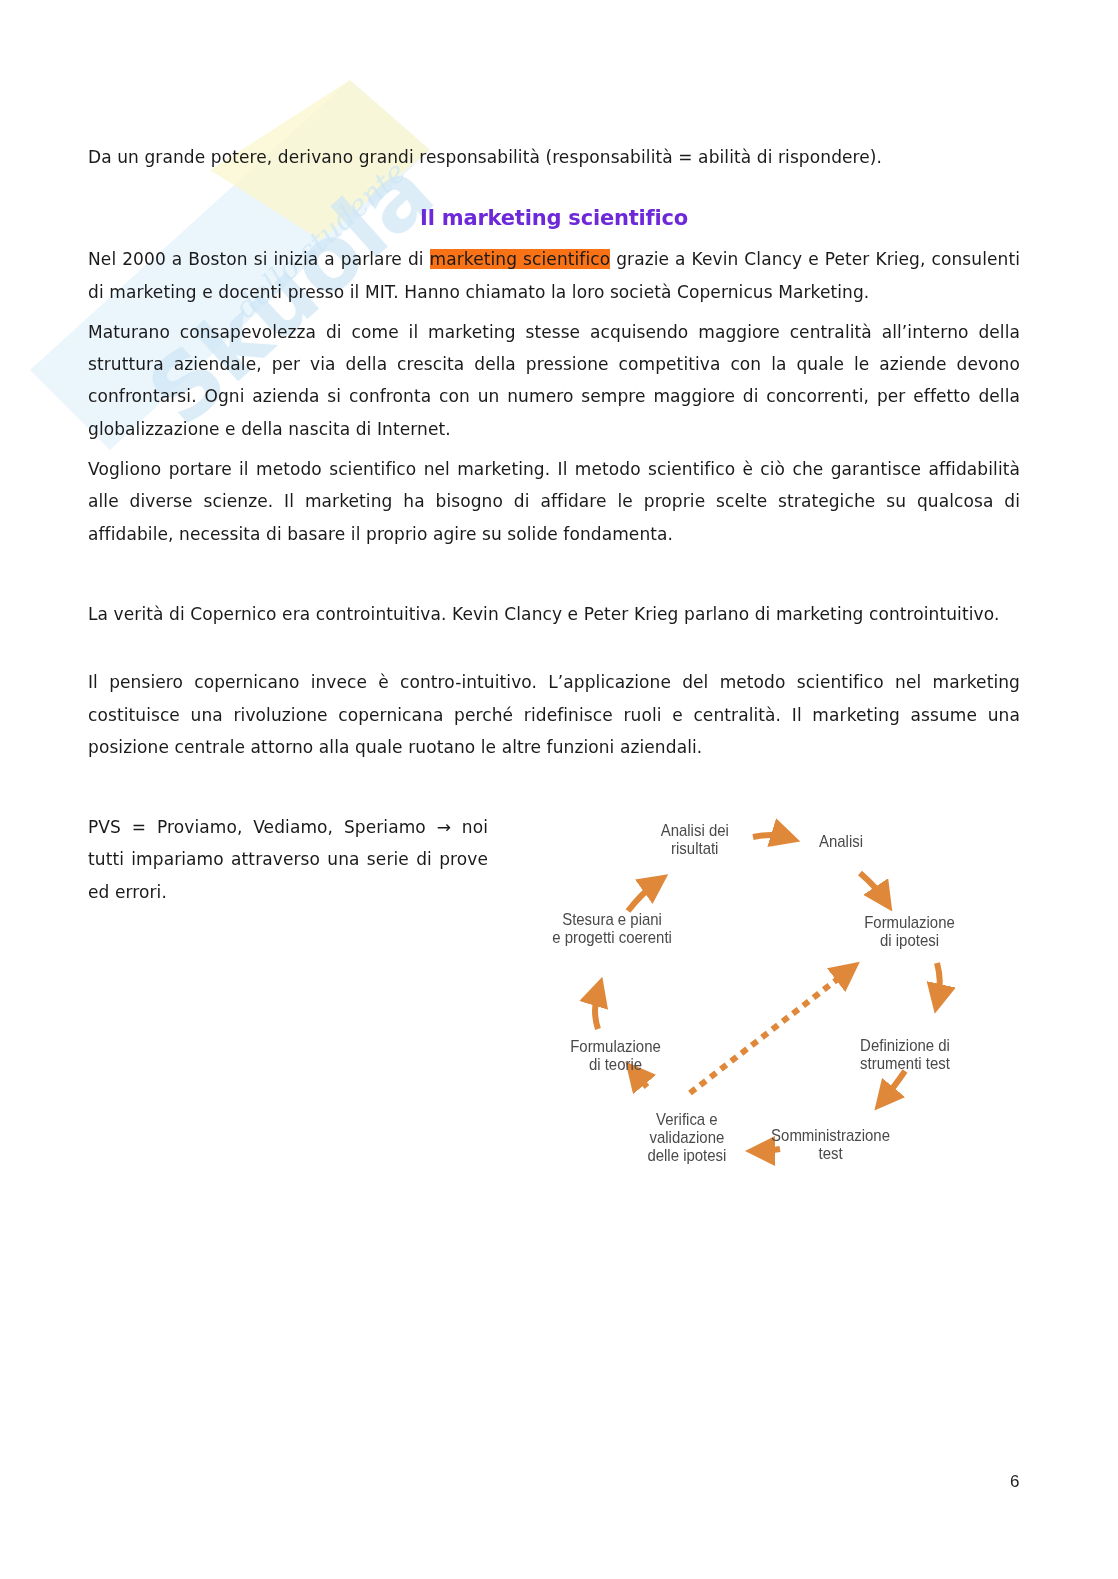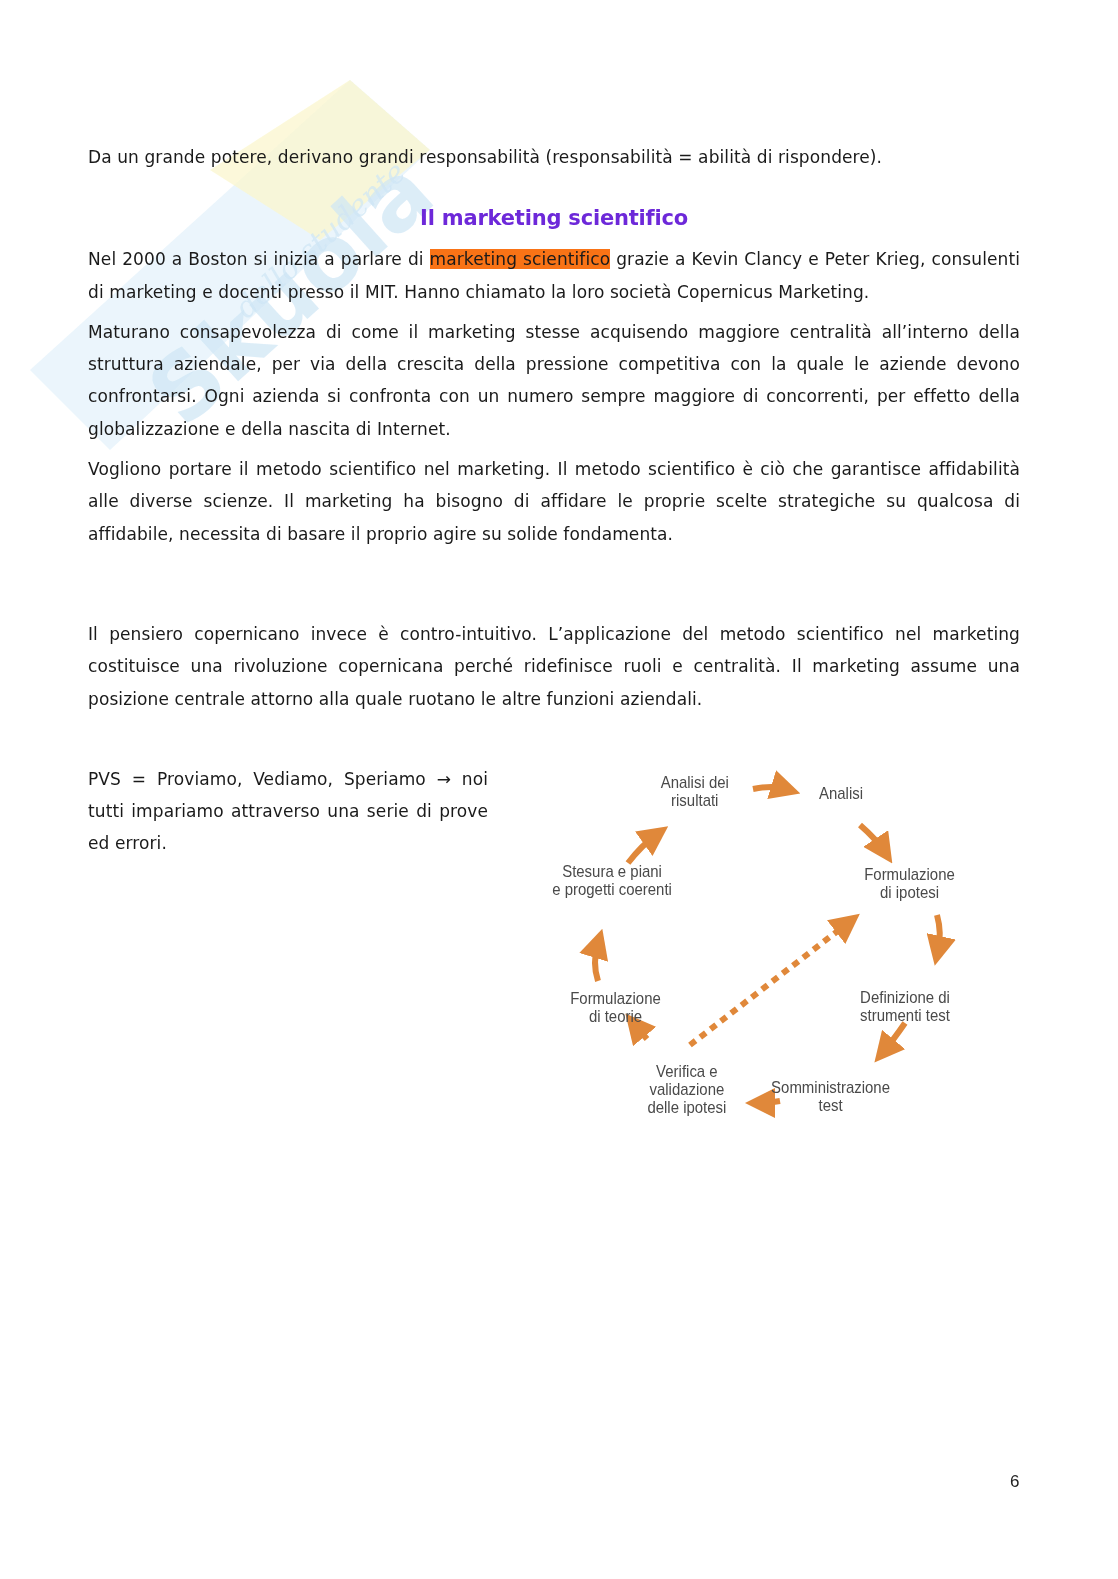--- a/index.html
+++ b/index.html
@@ -40,20 +40,21 @@
 
   <p class="para">Da un grande potere, derivano grandi responsabilità (responsabilità = abilità di rispondere).</p>
 
   <div class="gap-md"></div>
   <h2 class="heading">Il marketing scientifico</h2>
 
   <p class="para"><span>Nel 2000 a Boston si inizia a parlare di </span><span class="hl">marketing scientifico</span><span> grazie a Kevin Clancy e Peter Krieg, consulenti di marketing e docenti presso il MIT. Hanno chiamato la loro società Copernicus Marketing.</span></p>
   <p class="para">Maturano consapevolezza di come il marketing stesse acquisendo maggiore centralità all’interno della struttura aziendale, per via della crescita della pressione competitiva con la quale le aziende devono confrontarsi. Ogni azienda si confronta con un numero sempre maggiore di concorrenti, per effetto della globalizzazione e della nascita di Internet.</p>
   <p class="para">Vogliono portare il metodo scientifico nel marketing. Il metodo scientifico è ciò che garantisce affidabilità alle diverse scienze. Il marketing ha bisogno di affidare le proprie scelte strategiche su qualcosa di affidabile, necessita di basare il proprio agire su solide fondamenta.</p>
   <div class="gap-sm"></div>
+  <p class="para">La verità di Copernico era controintuitiva. Kevin Clancy e Peter Krieg parlano di marketing controintuitivo.</p>
 
   <div class="gap-md"></div>
 
   <p class="para">Il pensiero copernicano invece è contro-intuitivo. L’applicazione del metodo scientifico nel marketing costituisce una rivoluzione copernicana perché ridefinisce ruoli e centralità. Il marketing assume una posizione centrale attorno alla quale ruotano le altre funzioni aziendali.</p>
   <div class="gap-sm"></div>
 
   <div class="split">
     <div class="left-col">
       <p class="para">PVS = Proviamo, Vediamo, Speriamo → noi tutti impariamo attraverso una serie di prove ed errori.</p>
     </div>

